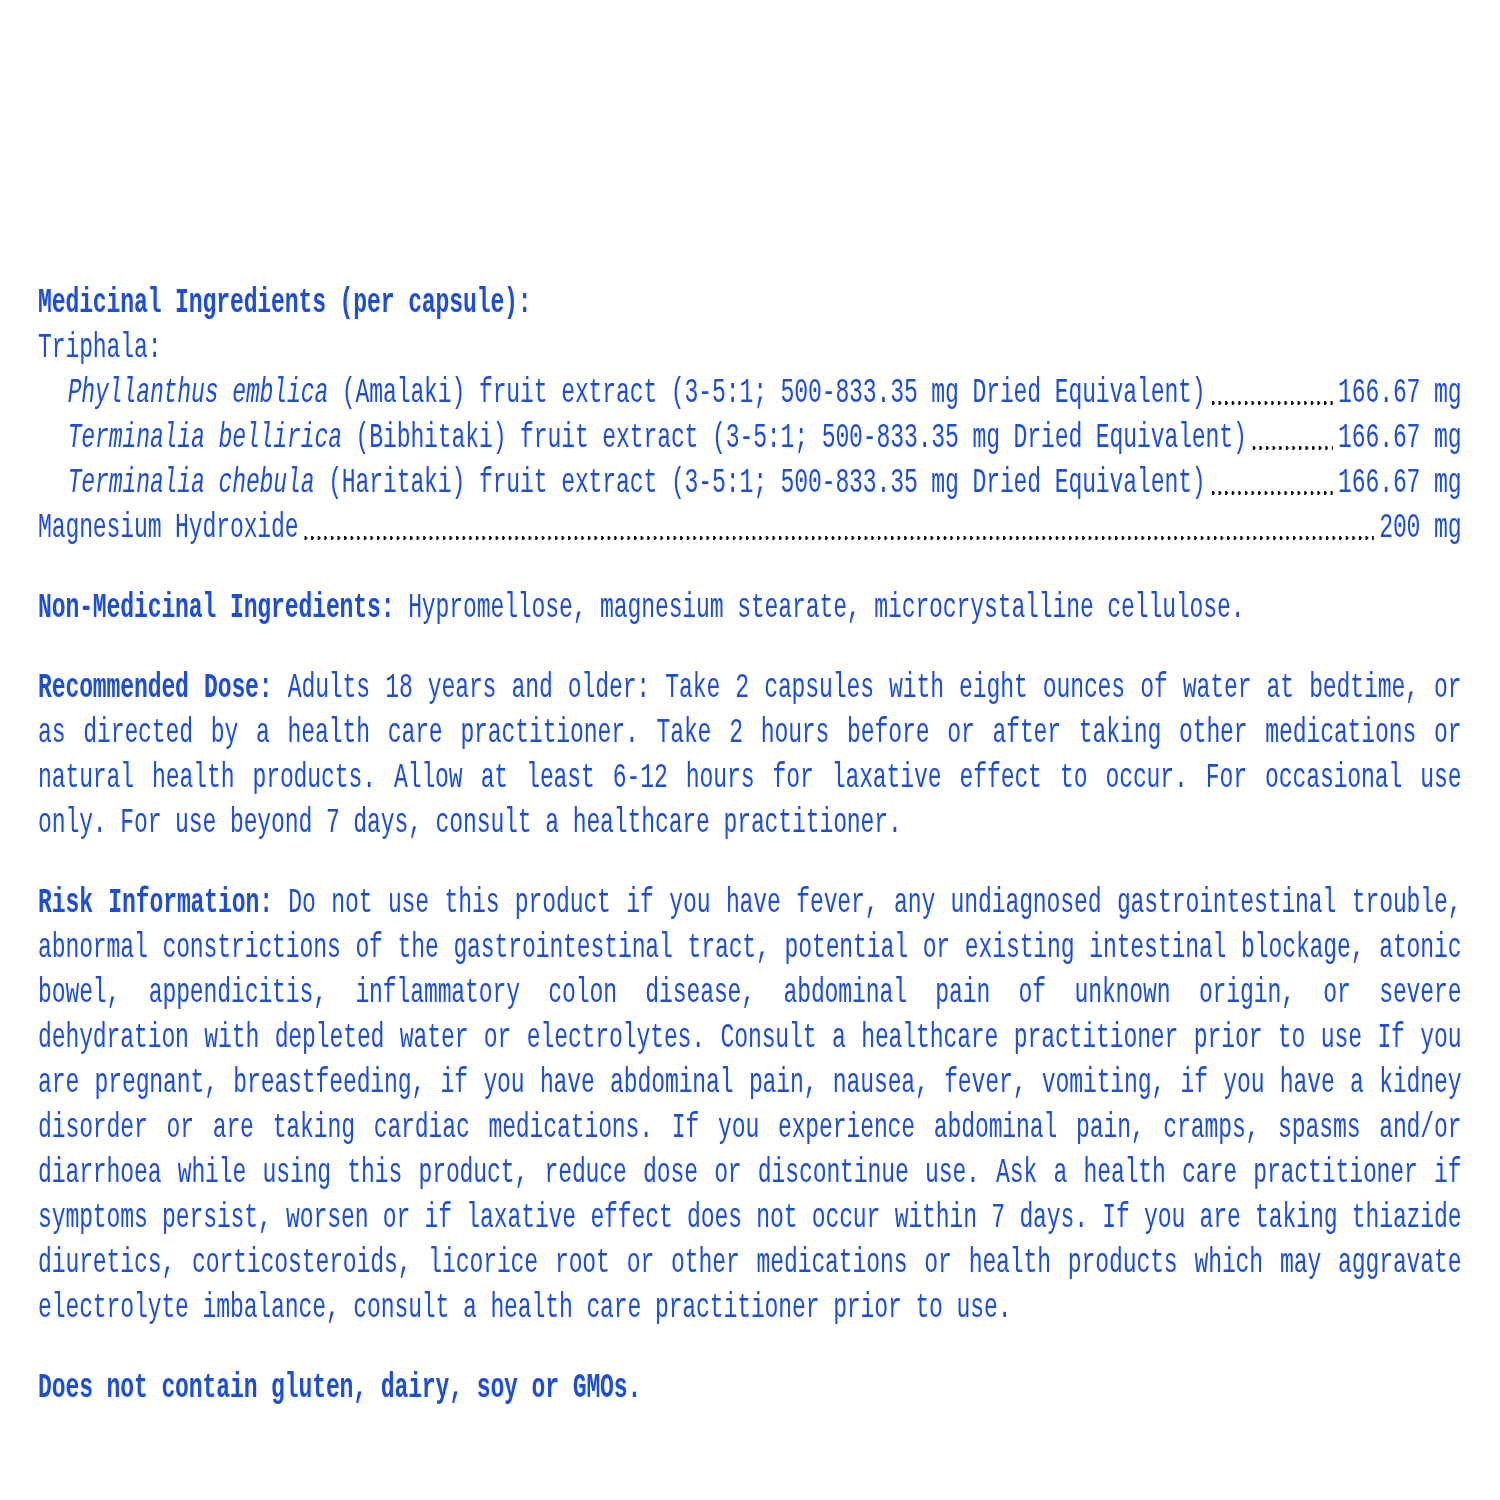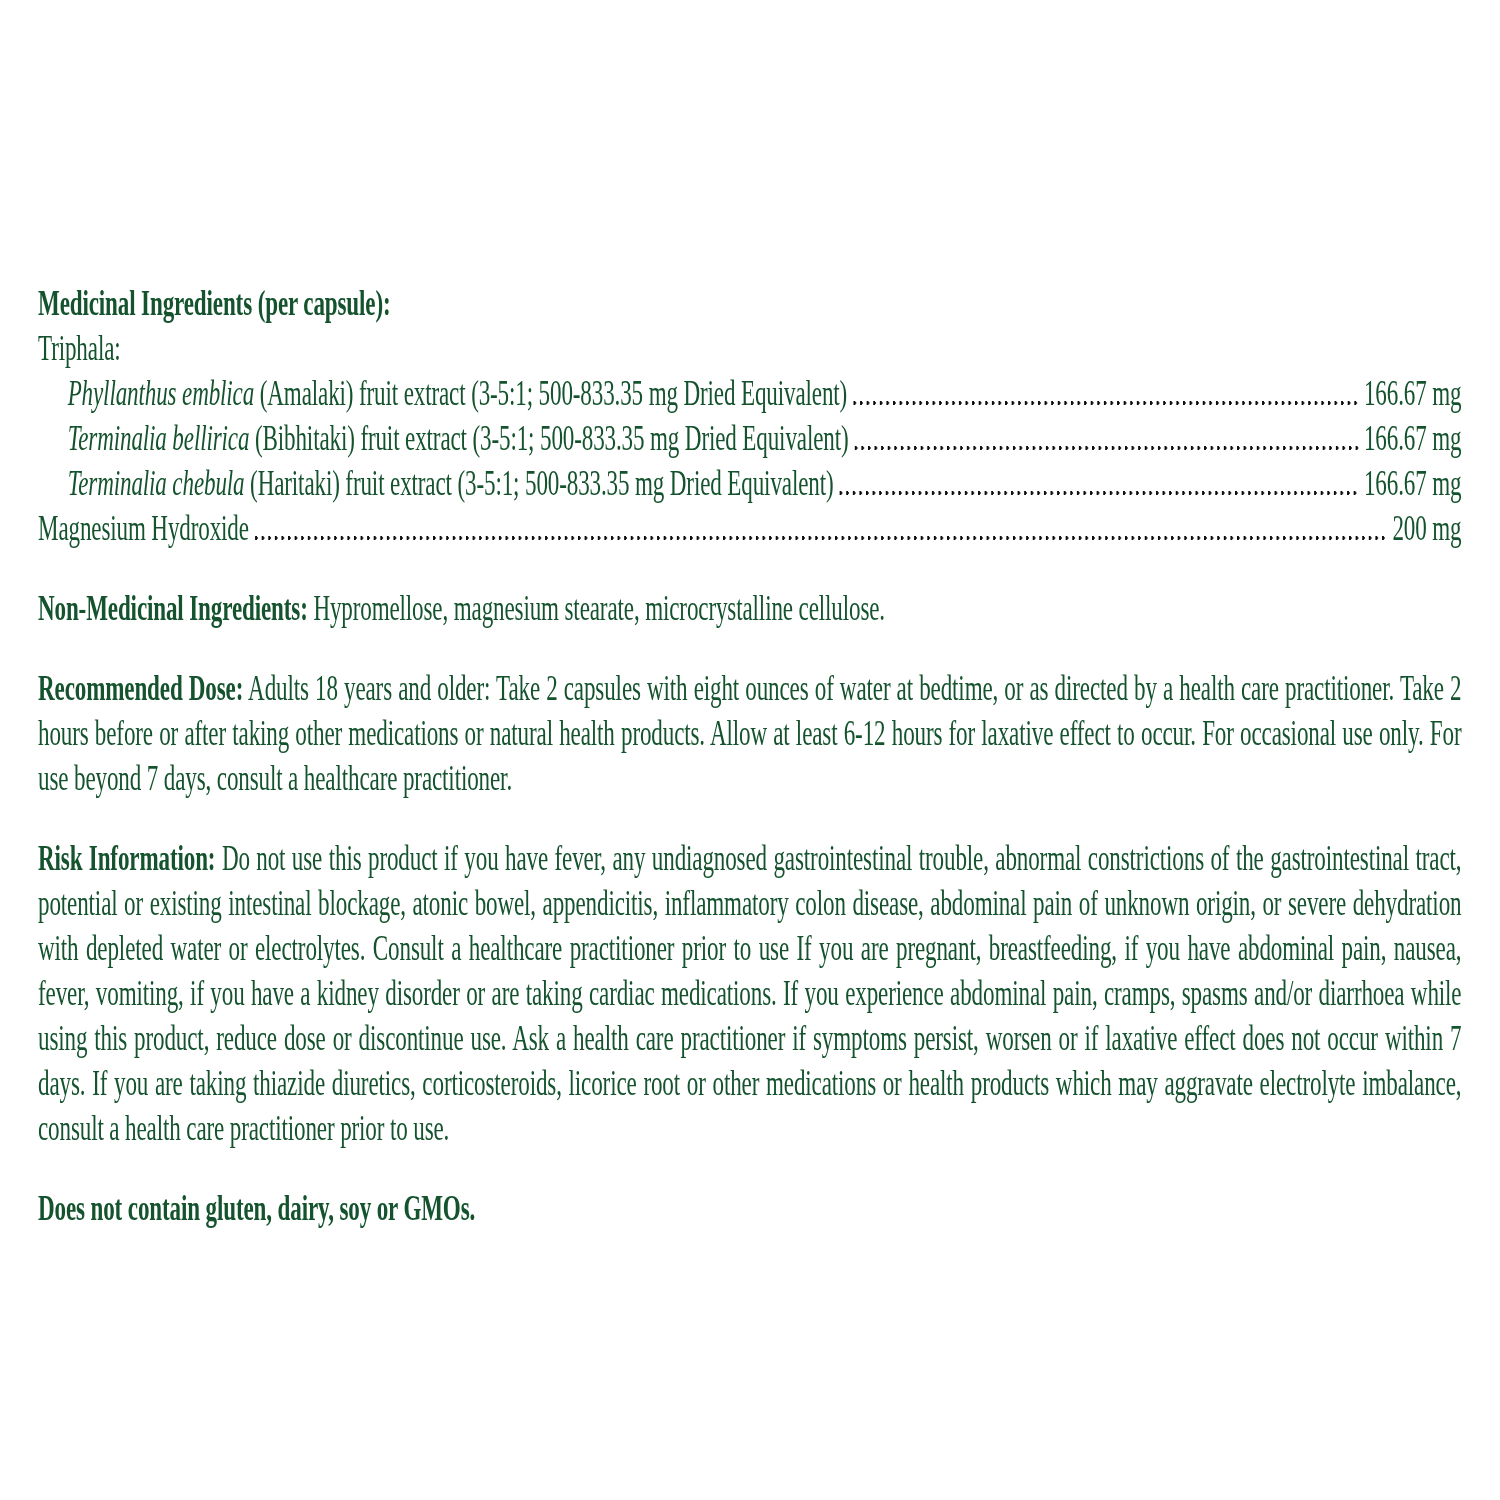--- a/index.html
+++ b/index.html
@@ -5,22 +5,22 @@
   * { margin:0; padding:0; box-sizing:border-box; }
   html, body {
     width:1500px; height:1500px;
     background:#ffffff;
     overflow:hidden;
   }
   .page {
     position:relative;
     width:1500px; height:1500px;
     background:#ffffff;
-    font-family:Liberation Serif, serif;
-    color:#14532d;
+    font-family:Liberation Mono, monospace;
+    color:#1d4ed8;
   }
   
   .content {
     position:absolute;
     left:38px; top:281px;
     width:2160px;
     transform:scaleX(0.659);
     transform-origin:0 0;
     font-size:35px;
     line-height:45px;

